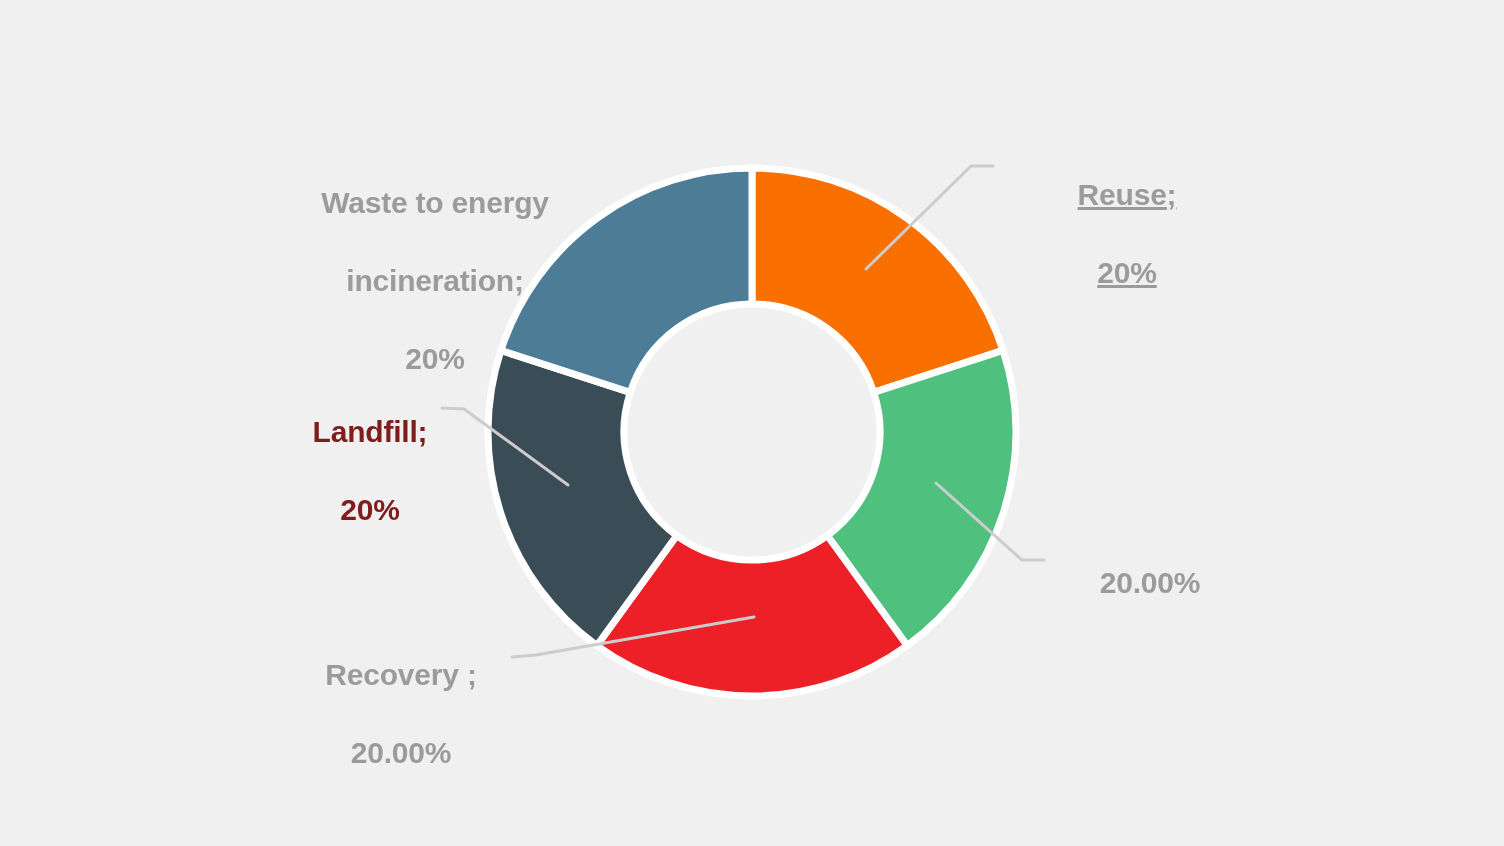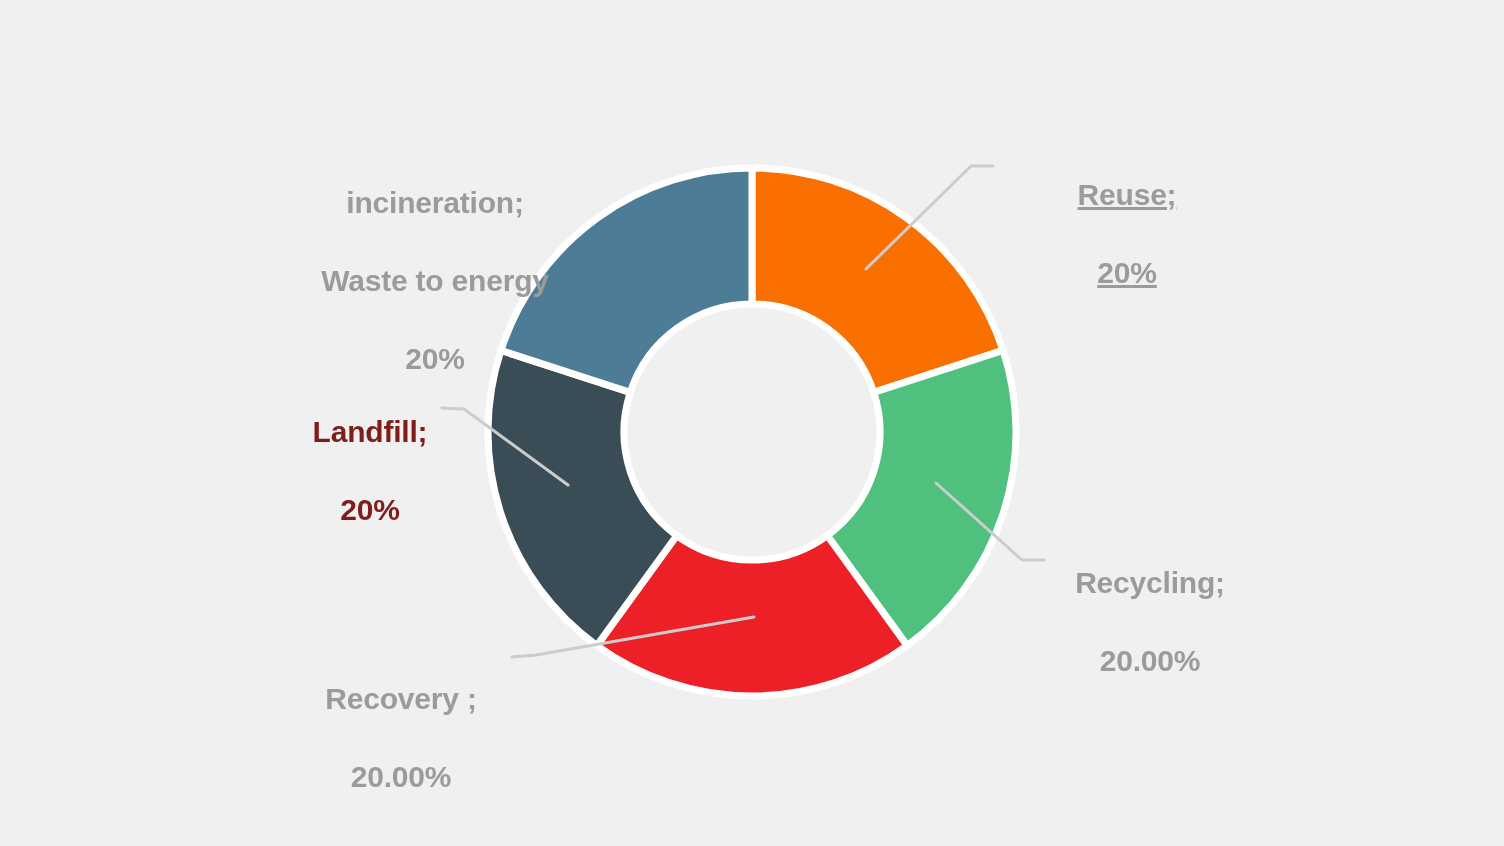--- a/index.html
+++ b/index.html
@@ -36,21 +36,21 @@
     white-space: pre-line;
     letter-spacing: -0.2px;
   }
   .label-name, .label-value {
     display: block;
   }
   
   #label-waste { left: 290px; top: 144px; width: 290px; }
   #label-reuse { left: 1027px; top: 136px; width: 200px; text-align: center; text-decoration: underline; }
   #label-recycling { left: 1040px; top: 524px; width: 220px; }
-  #label-recovery { left: 286px; top: 640px; width: 230px; }
+  #label-recovery { left: 286px; top: 616px; width: 230px; }
   #label-landfill { left: 280px; top: 373px; width: 180px; }
 </style>
 </head>
 <body style="background: rgb(240, 240, 240);">
 
 <div id="chart-root">
 
   <svg class="donut-svg" viewBox="0 0 1504 846">
 
     <g>
@@ -68,32 +68,31 @@
 
     <g fill="none" stroke="#cccccc" stroke-width="3" stroke-linecap="round" stroke-linejoin="round">
       <polyline points="866,269 971,166 993,166" stroke="#cccccc"></polyline>
       <polyline points="936,483 1022,560 1044,560" stroke="#cccccc"></polyline>
       <polyline points="754,617 536,655 512,657" stroke="#cccccc"></polyline>
       <polyline points="568,485 464,409 442,408" stroke="#cccccc"></polyline>
     </g>
   </svg>
 
   <div class="slice-label" id="label-waste" style="color: rgb(155, 155, 155);">
+    <span class="label-name">Waste to energy</span>
     <span class="label-name">incineration;</span>
-    <span class="label-name">Waste to energy</span>
     <span class="label-value">20%</span>
   </div>
 
   <div class="slice-label" id="label-reuse" style="color: rgb(155, 155, 155);">
     <span class="label-name">Reuse;</span>
     <span class="label-value">20%</span>
   </div>
 
   <div class="slice-label" id="label-recycling" style="color: rgb(155, 155, 155);">
-    <span class="label-name">Recycling;</span>
     <span class="label-value">20.00%</span>
   </div>
 
   <div class="slice-label" id="label-recovery" style="color: rgb(155, 155, 155);">
     <span class="label-name">Recovery ;</span>
     <span class="label-value">20.00%</span>
   </div>
 
   <div class="slice-label" id="label-landfill" style="color: #7f1d1d;">
     <span class="label-name">Landfill;</span>

